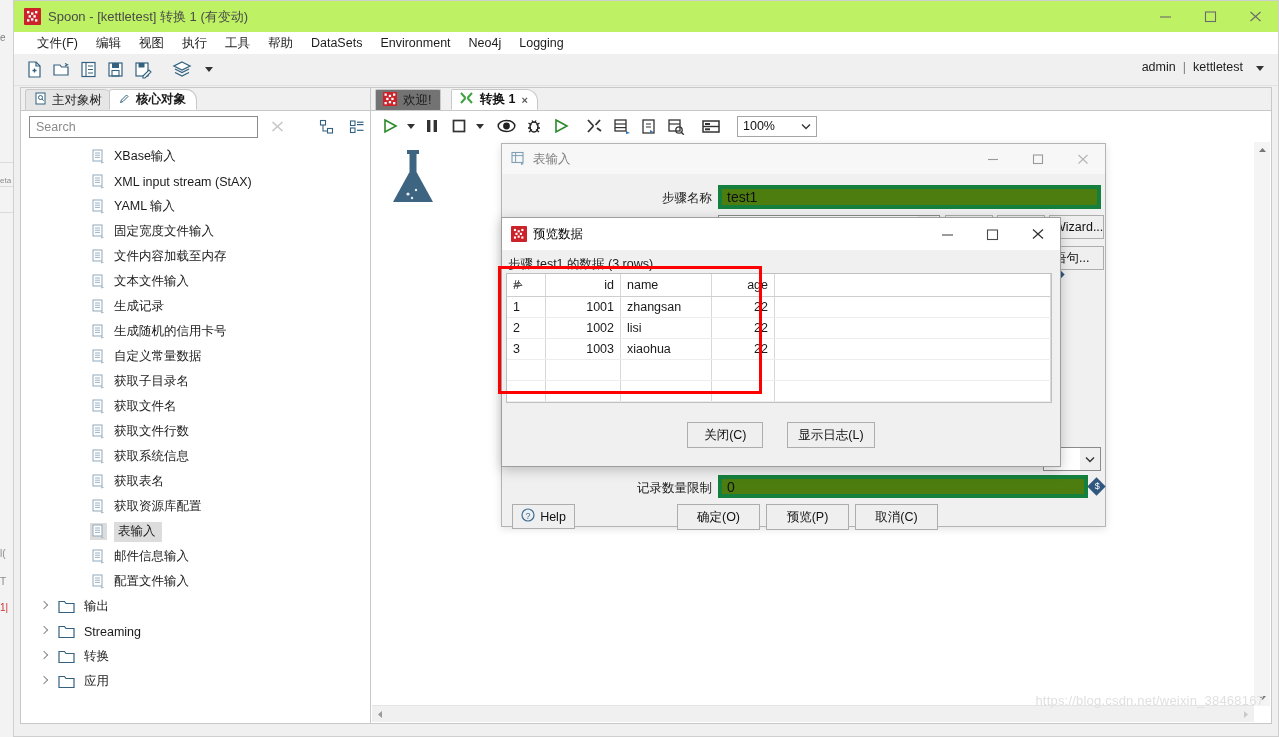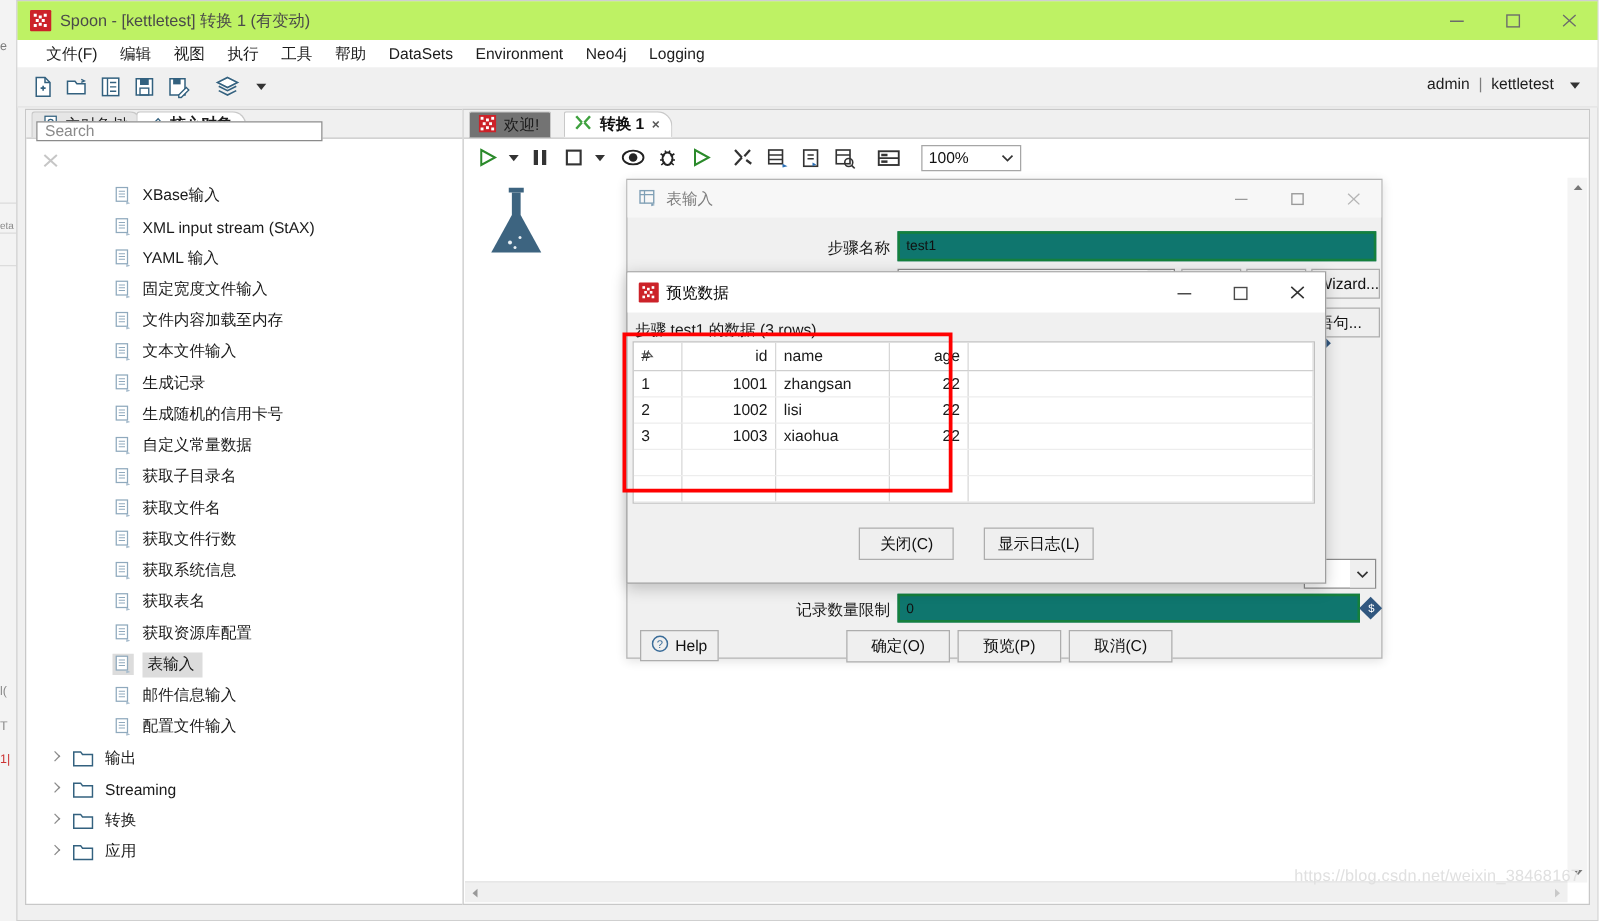--- a/index.html
+++ b/index.html
@@ -104,22 +104,22 @@
   .ptab {
     position: absolute; top: 1px; height: 21px; display: flex; align-items: center;
     gap: 5px; padding: 0 10px 0 8px; font-size: 12.5px; color: #1c1c1c;
     box-sizing: border-box; white-space: nowrap;
   }
   .ptab.inactive { left: 4px; background: #e6e6e6; border: 1px solid #c8c8c8; border-bottom: none;
     border-radius: 3px 9px 0 0; }
   .ptab.active { left: 88px; background: #ffffff; border: 1px solid #c8c8c8; border-bottom: 1px solid #ffffff;
     border-radius: 3px 11px 0 0; font-weight: bold; }
   .searchrow {
-    position: absolute; left: 0; top: 9px; width: 100%; height: 31px;
-    display: flex; padding: 0 8px; box-sizing: border-box; gap: 8px; flex-direction: column;
+    position: absolute; left: 0; top: 23px; width: 100%; height: 31px;
+    display: flex; align-items: center; padding: 0 8px; box-sizing: border-box; gap: 8px;
   }
   .searchbox {
     width: 229px; height: 22px; border: 1px solid #8b8b8b; background: #fff;
     display: flex; align-items: center; padding: 0 6px; box-sizing: border-box;
     font-size: 12.5px; color: #8a8a8a;
   }
   .sr-icon { width: 22px; height: 22px; display: flex; align-items: center; justify-content: center; }
 
   .treearea {
     position: absolute; left: 1px; top: 56px; right: 1px; bottom: 1px;
@@ -218,22 +218,22 @@
   .dlg-ti-title .ti-txt {
     position: absolute; left: 31px; top: 7px; font-size: 12.5px; color: #7e7e7e;
   }
   .dlg-ti-btns { position: absolute; right: 0; top: 0; height: 30px; display: flex; }
   .dlg-ti-btns .b { width: 45px; height: 30px; display: flex; align-items: center; justify-content: center; }
 
   .ti-label {
     position: absolute; font-size: 12.5px; color: #1a1a1a; text-align: right;
   }
   .ti-input {
-    position: absolute; background: #0f766e; border: 2px solid #15803d;
-    box-sizing: border-box; font-size: 11px; color: #111;
+    position: absolute; background: #4d7c0f; border: 4px solid #15803d;
+    box-sizing: border-box; font-size: 14px; color: #111;
     display: flex; align-items: center; padding-left: 5px;
   }
   .ti-btn {
     position: absolute; background: #efefef; border: 1px solid #adadad;
     box-sizing: border-box; font-size: 12.5px; color: #111;
     display: flex; align-items: center; justify-content: center;
   }
   .ti-box {
     position: absolute; background: #ffffff; border: 1px solid #8b8b8b; box-sizing: border-box;
   }

